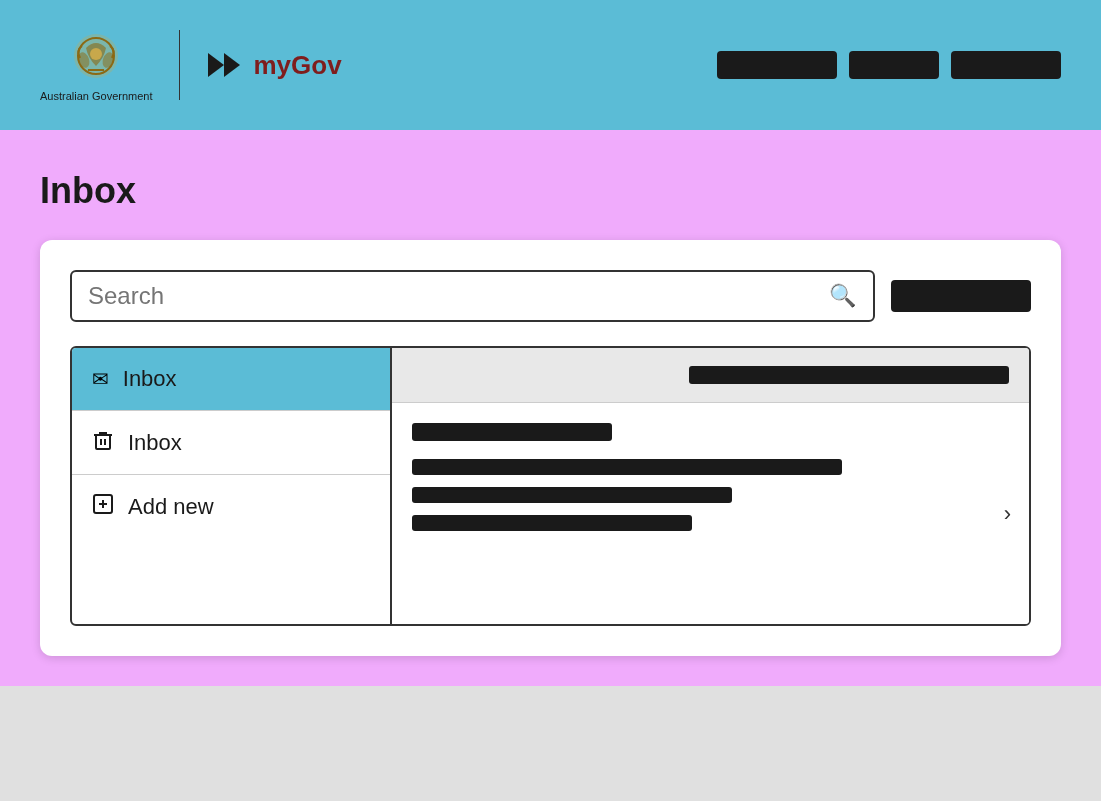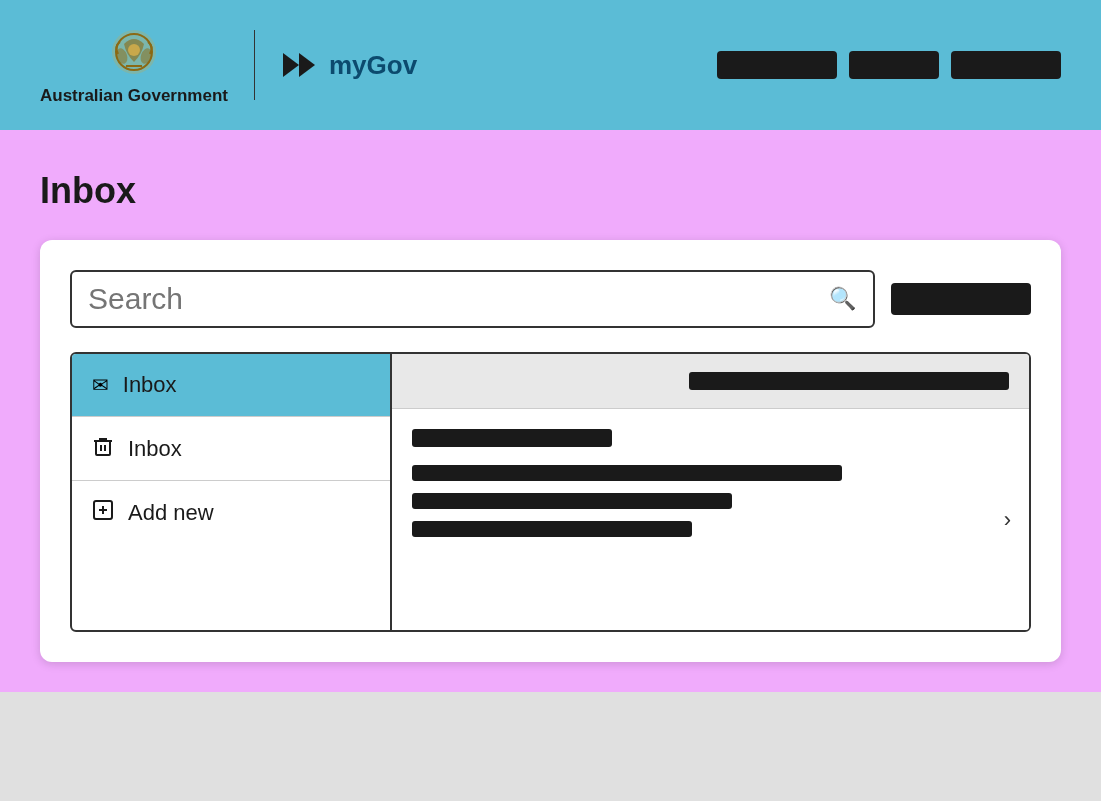--- a/index.html
+++ b/index.html
@@ -33,23 +33,23 @@
       flex-direction: column;
       align-items: center;
     }
 
     .gov-logo-crest {
       width: 60px;
       height: 60px;
     }
 
     .gov-logo-text {
-      font-size: 17px;
+      font-size: 11px;
       color: #1a1a1a;
-      font-weight: 700;
+      font-weight: 400;
       margin-top: 2px;
       white-space: nowrap;
     }
 
     .header-divider {
       width: 1px;
       height: 70px;
       background: #333;
       margin: 0 10px;
     }
@@ -66,21 +66,21 @@
     }
 
     .mygov-arrow svg {
       width: 40px;
       height: 40px;
     }
 
     .mygov-text {
       font-size: 26px;
       font-weight: bold;
-      color: #0c4a6e;
+      color: #7f1d1d;
       text-align: center;
     }
 
     .header-nav {
       display: flex;
       gap: 12px;
       align-items: center;
     }
 
     .nav-pill {
@@ -125,21 +125,21 @@
       border: 2px solid #333;
       border-radius: 6px;
       padding: 10px 16px;
       background: #fff;
     }
 
     .search-input {
       flex: 1;
       border: none;
       outline: none;
-      font-size: 30px;
+      font-size: 24px;
       color: #555;
       background: transparent;
     }
 
     .search-icon-wrap {
       font-size: 22px;
       color: #333;
     }
 
     .search-action-pill {

